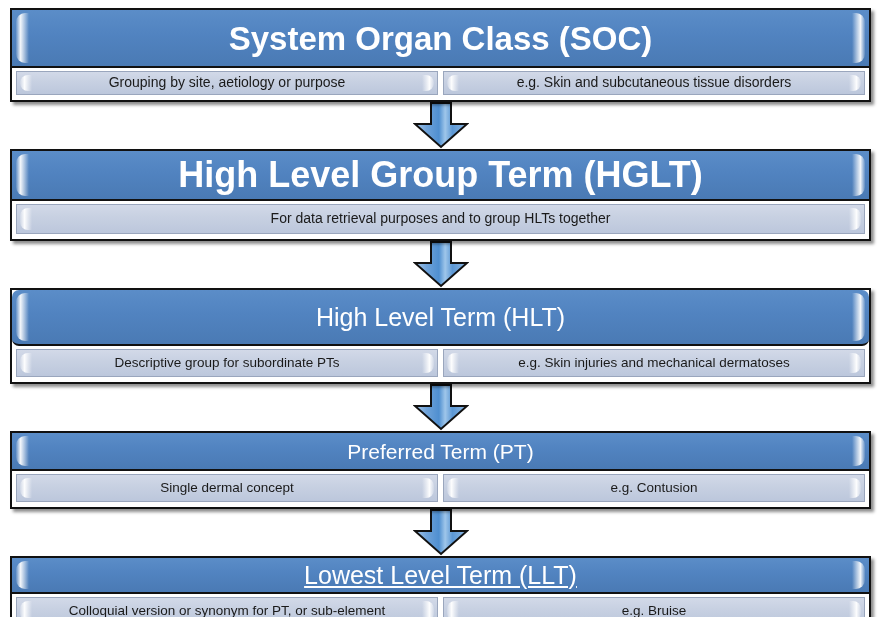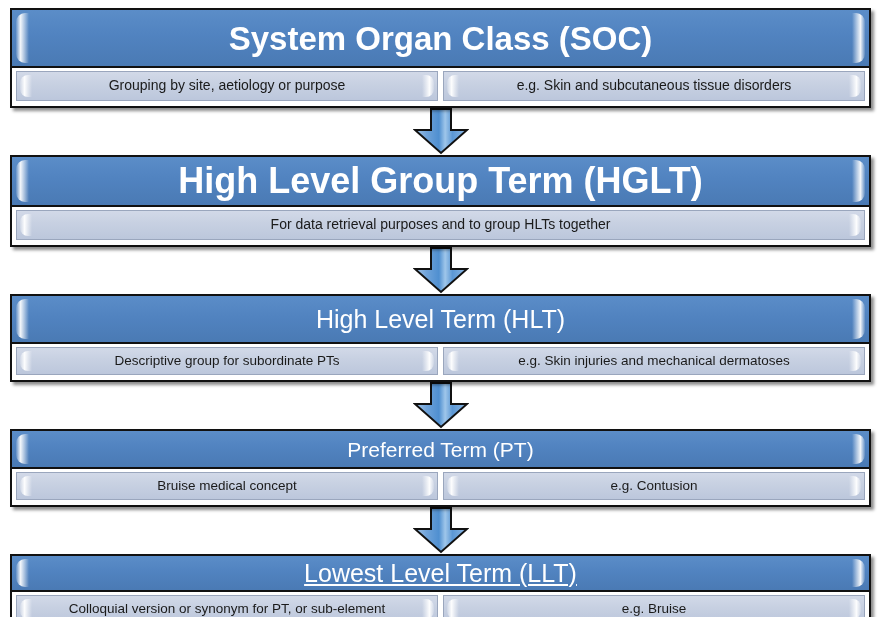--- a/index.html
+++ b/index.html
@@ -124,29 +124,29 @@
     justify-content: center;
     align-items: flex-start;
   }
   .connector svg {
     display: block;
   }
 
   
   .lvl-soc  .title-bar { height: 58px; }
   .lvl-soc  .title-text { font-size: 33px; font-weight: bold; }
-  .lvl-soc  .sub-row { height: 38px; }
+  .lvl-soc  .sub-row { height: 32px; }
   .lvl-soc  .sub-text { font-size: 14px; }
 
   .lvl-hglt .title-bar { height: 50px; }
   .lvl-hglt .title-text { font-size: 36px; font-weight: bold; }
   .lvl-hglt .sub-row { height: 38px; }
   .lvl-hglt .sub-text { font-size: 14px; }
 
-  .lvl-hlt  .title-bar { height: 48px; }
+  .lvl-hlt  .title-bar { height: 56px; border-radius: 7px; }
   .lvl-hlt  .title-text { font-size: 25px; font-weight: normal; }
   .lvl-hlt  .sub-row { height: 36px; }
   .lvl-hlt  .sub-text { font-size: 13.5px; }
 
   .lvl-pt   .title-bar { height: 38px; }
   .lvl-pt   .title-text { font-size: 21px; font-weight: normal; }
   .lvl-pt   .sub-row { height: 36px; }
   .lvl-pt   .sub-text { font-size: 13.5px; }
 
   .lvl-llt  .title-bar { height: 36px; }
@@ -249,21 +249,21 @@
   <div class="level lvl-pt">
     <div class="title-bar">
       <span class="cap-l"></span>
       <span class="cap-r"></span>
       <span class="title-text">Preferred Term (PT)</span>
     </div>
     <div class="sub-row">
       <div class="sub-box">
         <span class="cap-l"></span>
         <span class="cap-r"></span>
-        <span class="sub-text">Bruise medical concept</span>
+        <span class="sub-text">Single dermal concept</span>
       </div>
       <div class="sub-box">
         <span class="cap-l"></span>
         <span class="cap-r"></span>
         <span class="sub-text">e.g. Contusion</span>
       </div>
     </div>
   </div>
 
   <div class="connector">

